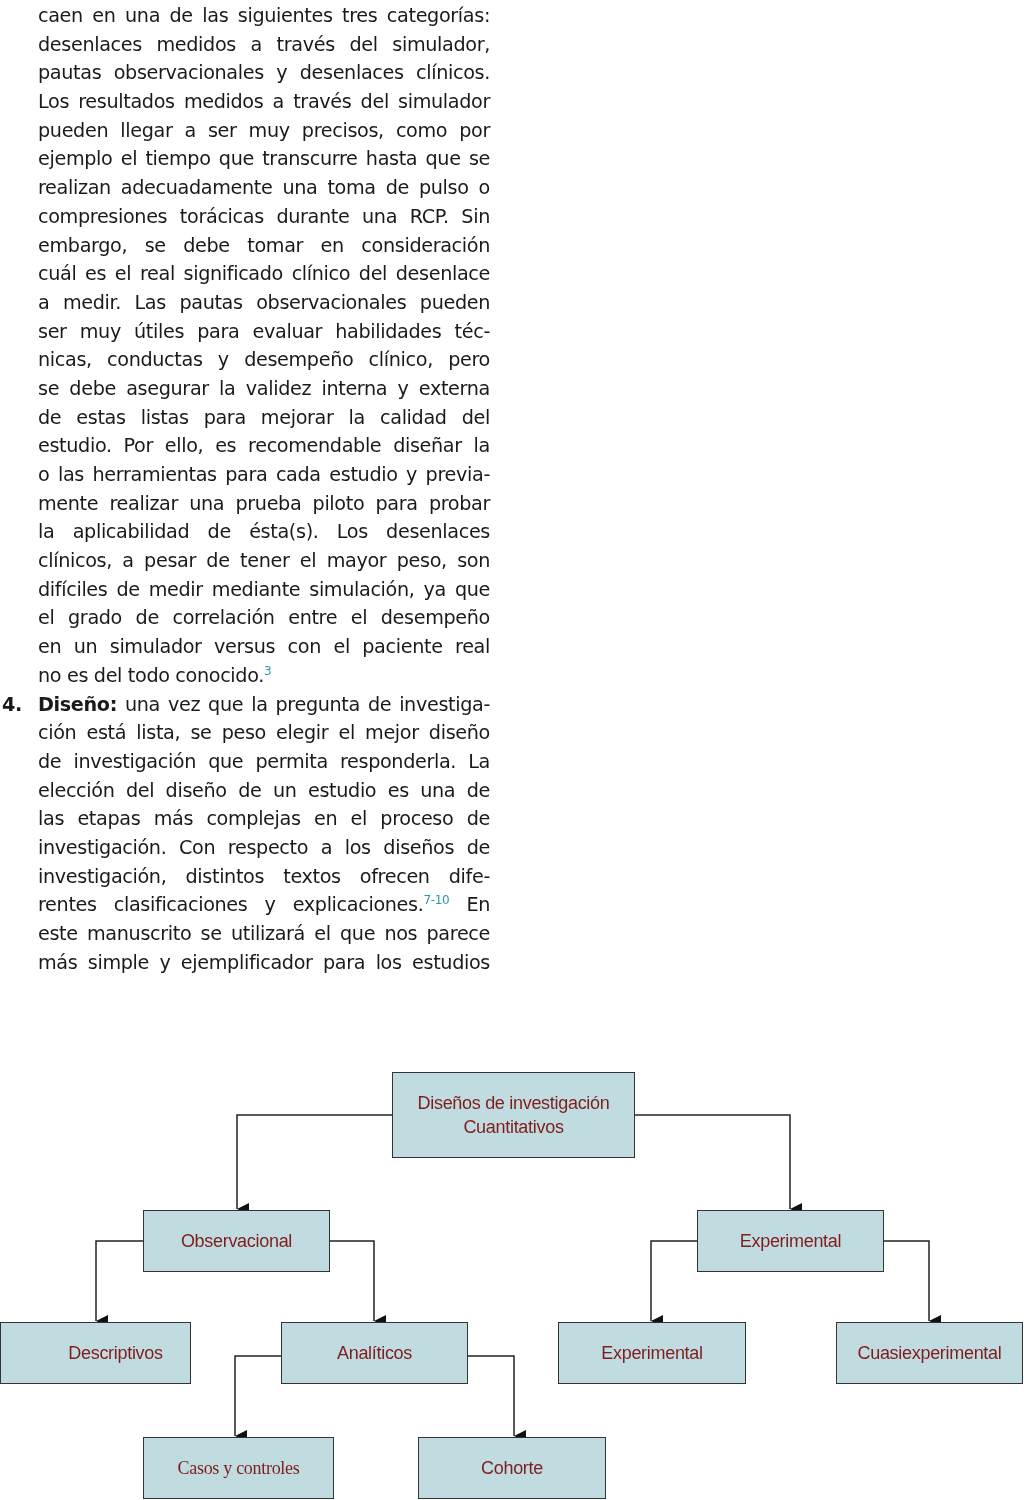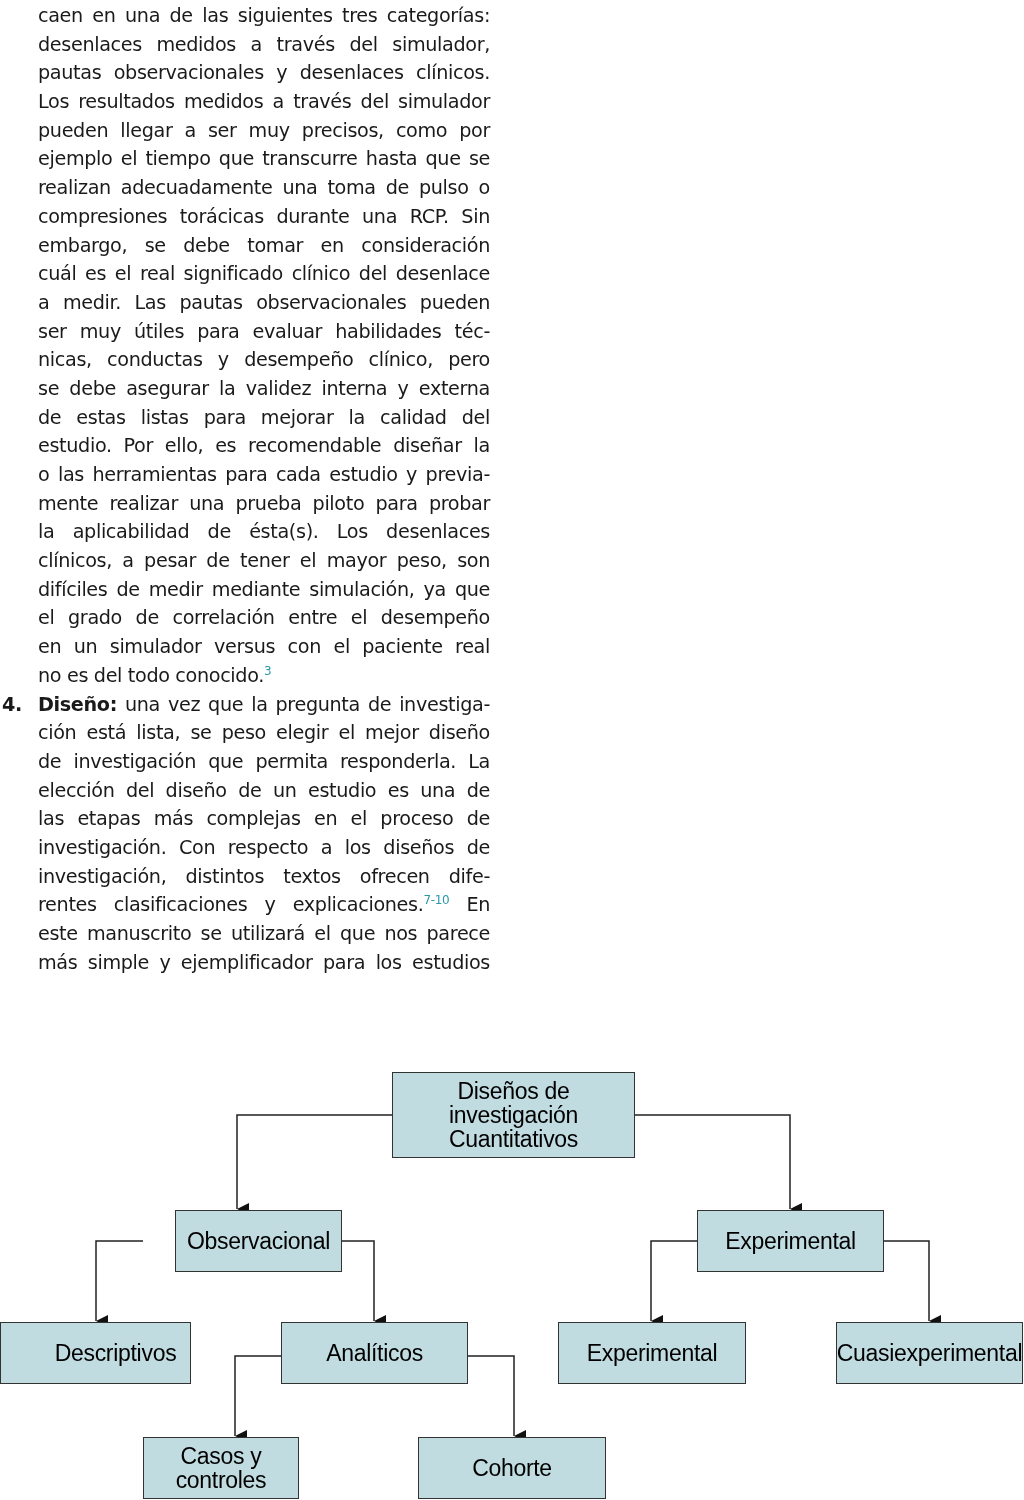--- a/index.html
+++ b/index.html
@@ -10,21 +10,21 @@
     color: #1a1a1a; letter-spacing: -0.35px;
   }
   .line { display: block; height: 28.7px; white-space: nowrap; text-align: justify; text-align-last: justify; }
   .line.last { text-align-last: left; }
   .ref { color: #2a9aa8; font-size: 12px; vertical-align: 7px; line-height: 0; }
   .num { position: absolute; left: -36px; font-weight: bold; }
   .b { font-weight: bold; margin-top: 24px; }
   .diagram { position: absolute; left: 0; top: 0; width: 1024px; height: 1500px; pointer-events: none; }
   .box {
     position: absolute; box-sizing: border-box; background: #c1dce1; border: 1.5px solid #333;
-    font-family: "Liberation Sans", sans-serif; font-size: 23px; color: #000000;
+    font-family: "Liberation Sans", sans-serif; font-size: 18px; color: #7f1d1d;
     display: flex; align-items: center; justify-content: center; text-align: center; line-height: 24px;
     letter-spacing: -0.3px;
   }
 </style>
 </head>
 <body>
 
 <div class="col">
   <span class="line">caen en una de las siguientes tres categorías:</span>
   <span class="line">desenlaces medidos a través del simulador,</span>
@@ -88,20 +88,20 @@
     <polyline points="281,1356 235,1356 235,1436" marker-end="url(#arr)"></polyline>
 
     <polyline points="468,1356 514,1356 514,1436" marker-end="url(#arr)"></polyline>
   </g>
 </svg>
 
 <div class="box" style="left:392px;top:1072px;width:243px;height:86px;flex-direction:column;">
   <span>Diseños de investigación</span>
   <span>Cuantitativos</span>
 </div>
-<div class="box" style="left:143px;top:1210px;width:167px;height:62px;margin-left:32px;">Observacional</div>
+<div class="box" style="left:143px;top:1210px;width:187px;height:62px;">Observacional</div>
 <div class="box" style="left:697px;top:1210px;width:187px;height:62px;">Experimental</div>
 <div class="box" style="left:0px;top:1322px;width:191px;height:62px;padding-left:40px;">Descriptivos</div>
 <div class="box" style="left:281px;top:1322px;width:187px;height:62px;">Analíticos</div>
 <div class="box" style="left:558px;top:1322px;width:188px;height:62px;">Experimental</div>
 <div class="box" style="left:836px;top:1322px;width:187px;height:62px;">Cuasiexperimental</div>
-<div class="box" style="left:143px;top:1437px;width:156px;height:62px;">Casos y controles</div>
+<div class="box" style="left:143px;top:1437px;width:191px;height:62px;font-family:Liberation Serif, serif;">Casos y controles</div>
 <div class="box" style="left:418px;top:1437px;width:188px;height:62px;">Cohorte</div>
 
 </body></html>

